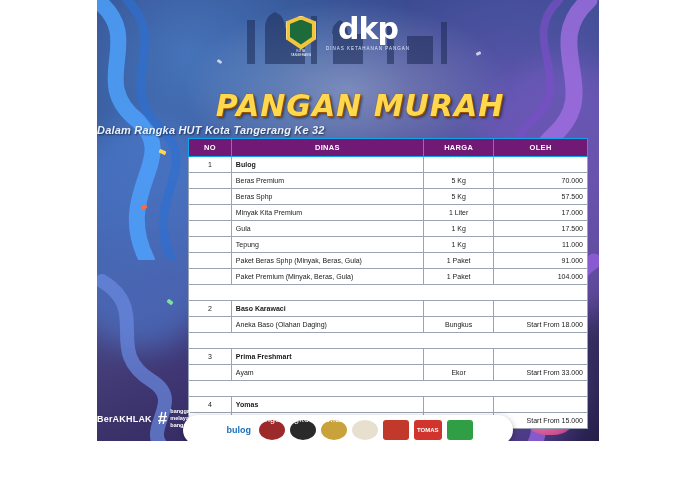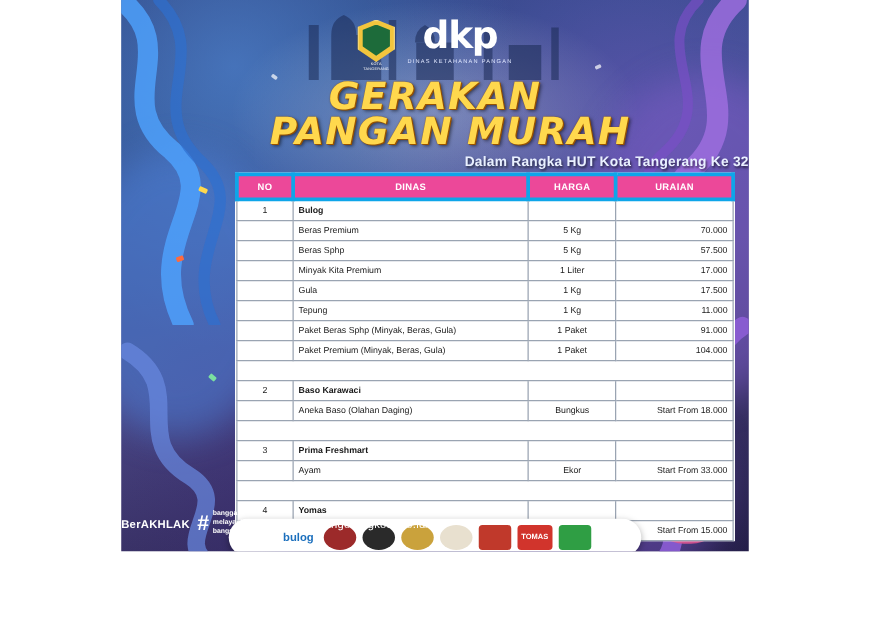--- a/index.html
+++ b/index.html
@@ -109,48 +109,48 @@
     letter-spacing: 1px;
     color: #ffd84d;
     text-shadow:
       0 0 1px #8a4a00,
       1px 1px 0 #9b5400,
       2px 2px 3px rgba(0,0,0,.55);
   }
   .title-1 { top: 60px; font-size: 30px; }
   .title-2 { top: 88px; font-size: 30px; margin-left: 12px; }
   .subtitle {
-    position:absolute; top:124px; width:100%; text-align:right; z-index:6;
-    font-size: 11px; font-weight: 700; 
+    position:absolute; top:124px; width:100%; text-align:left; z-index:6;
+    font-size: 11px; font-weight: 700; font-style: italic;
     color: #e9f0ff;
     text-shadow: 1px 1px 2px rgba(0,0,0,.6);
     letter-spacing:.2px;
   }
 
   
   .table-wrap {
     position: absolute;
     left: 91px; top: 138px;
     width: 400px;
     z-index: 7;
   }
   table.price {
     width: 100%;
     border-collapse: collapse;
     background: #ffffff;
     font-size: 7px;
     color: #1a1a1a;
   }
   table.price th {
-    background: #ec4899;
+    background: #701a75;
     color: #ffffff;
     font-size: 7.5px;
     font-weight: 700;
     padding: 4px 15px;
-    border: 3px solid #0ea5e9;
+    border: 1px solid #0ea5e9;
     letter-spacing: .3px;
   }
   table.price td {
     border: 1px solid #9aa4b2;
     padding: 2.5px 4px;
     height: 10px;
     line-height: 1.1;
   }
   td.c-no { width: 22px; text-align: center; }
   td.c-ur { width: 194px; }
@@ -279,32 +279,31 @@
     <div style="position:relative;">
       <div class="logo-kota"></div>
       <div class="logo-kota-cap">KOTA TANGERANG</div>
     </div>
     <div class="dkp-wrap">
       <div class="dkp-text">dkp</div>
       <div class="dkp-sub">DINAS KETAHANAN PANGAN</div>
     </div>
   </div>
 
-  <div class="title-1">GERAKAN</div>
   <div class="title-2">PANGAN MURAH</div>
   <div class="subtitle">Dalam Rangka HUT Kota Tangerang Ke 32</div>
 
   <div class="table-wrap">
     <table class="price">
       <thead>
         <tr>
           <th>NO</th>
           <th>DINAS</th>
           <th>HARGA</th>
-          <th>URAIAN</th>
+          <th>OLEH</th>
         </tr>
       </thead>
       <tbody id="table-body">
           <tr>
             <td class="c-no">1</td>
             <td class="c-ur group-name">Bulog</td>
             <td class="c-sat"></td>
             <td class="c-hrg"></td>
           </tr>
           <tr>

